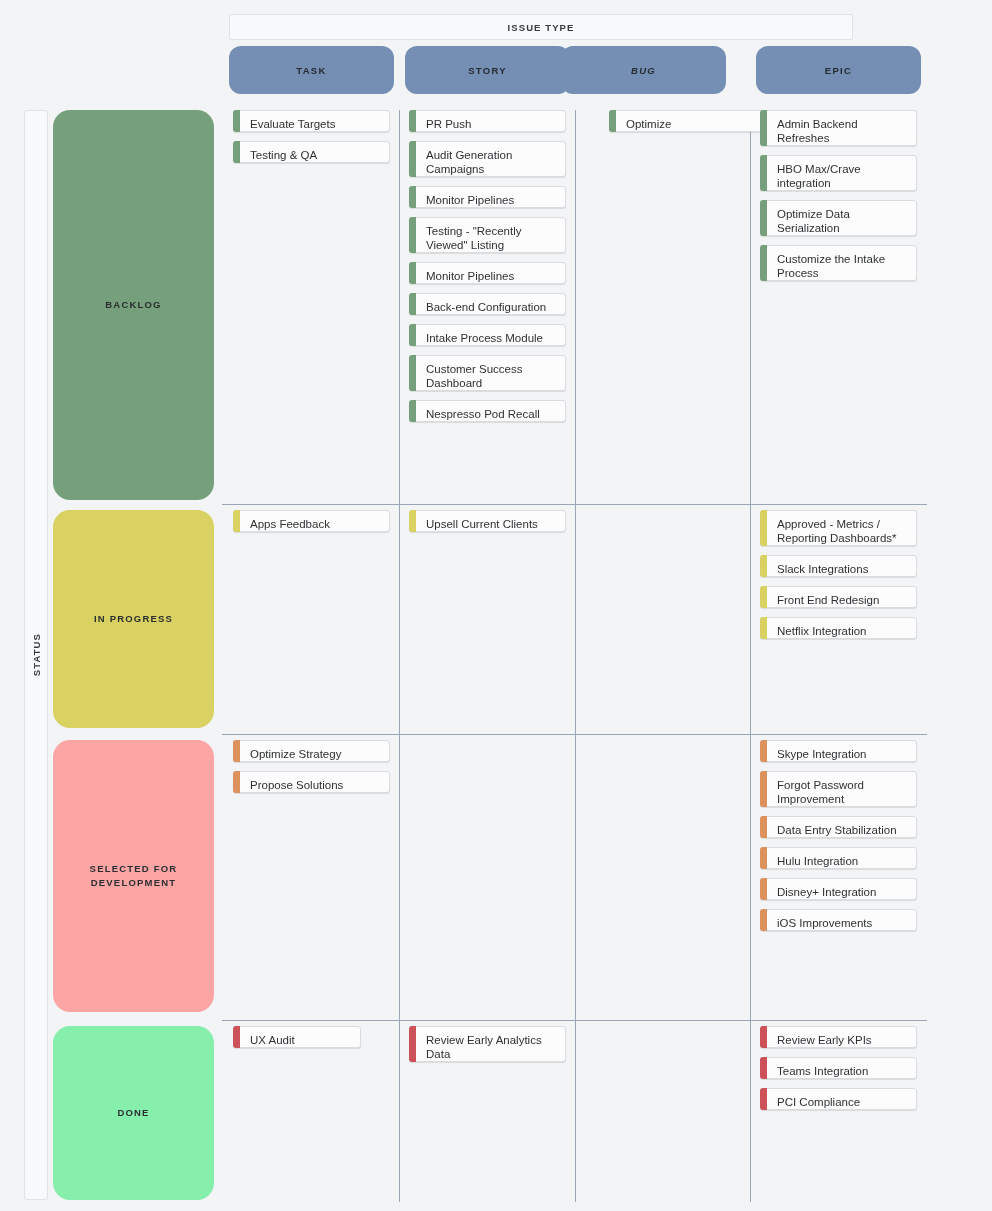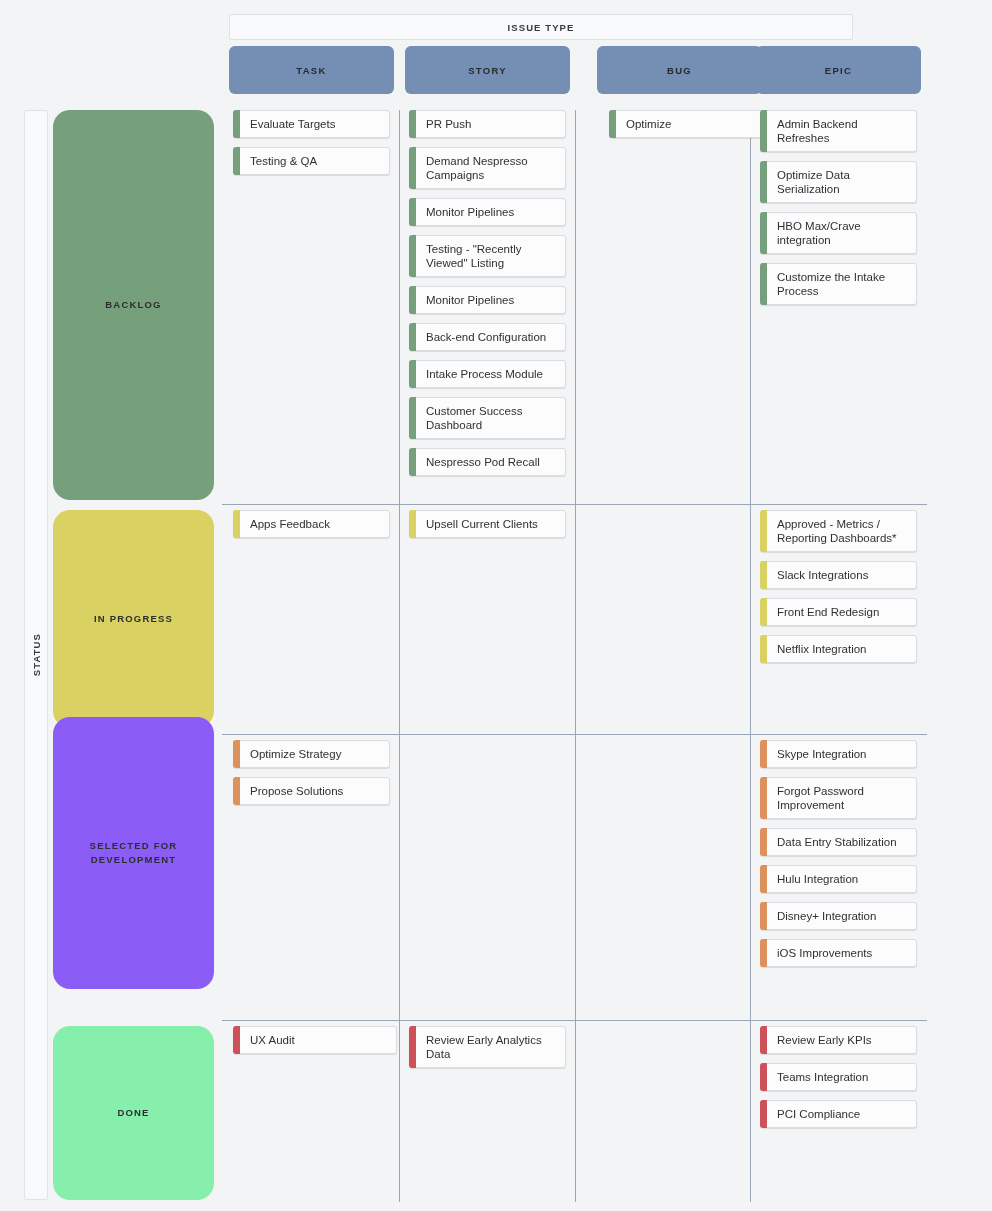--- a/index.html
+++ b/index.html
@@ -45,21 +45,21 @@
     left: 229px;
     top: 46px;
     width: 692px;
     height: 48px;
   }
   .col-header {
     position: absolute;
     top: 0;
     height: 48px;
     background: #748fb3;
-    border-radius: 6px;
+    border-radius: 12px;
     display: flex;
     align-items: center;
     justify-content: center;
   }
   .col-header-label {
     font-size: 9.5px;
     font-weight: bold;
     letter-spacing: 1.3px;
     color: #262a2e;
   }
@@ -125,21 +125,21 @@
   
   .cell {
     position: absolute;
   }
   .card {
     position: relative;
     background: #fcfcfc;
     border: 1px solid #d9dde1;
     border-radius: 3px;
     box-shadow: 0 1px 1px rgba(0,0,0,0.10);
-    padding: 6px 8px 6px 16px;
+    padding: 6px 8px 0 16px;
     margin-bottom: 9px;
     min-height: 22px;
     display: flex;
     align-items: center;
   }
   .card::before {
     content: "";
     position: absolute;
     left: -1px;
     top: -1px;
@@ -167,40 +167,40 @@
     <span class="axis-top-label">ISSUE TYPE</span>
   </div>
 
   <div class="col-headers" id="col-headers">
       <div class="col-header" style="left: 0px; width: 165px;">
         <span class="col-header-label">TASK</span>
       </div>
       <div class="col-header" style="left: 176px; width: 165px;">
         <span class="col-header-label">STORY</span>
       </div>
-      <div class="col-header" style="left: 368px; width: 165px;">
+      <div class="col-header" style="left: 332px; width: 165px; font-style: italic;">
         <span class="col-header-label">BUG</span>
       </div>
       <div class="col-header" style="left: 527px; width: 165px; justify-content: center;">
         <span class="col-header-label">EPIC</span>
       </div>
     </div>
 
   <div class="axis-left">
     <span class="axis-left-label">STATUS</span>
   </div>
 
   <div id="row-bands">
       <div class="row-band" style="top: 110px; height: 390px; background: rgb(118, 160, 124);">
         <span class="row-band-label">BACKLOG</span>
       </div>
       <div class="row-band" style="top: 510px; height: 218px; background: rgb(217, 209, 98);">
         <span class="row-band-label">IN PROGRESS</span>
       </div>
-      <div class="row-band" style="top: 717px; height: 272px; background: #8b5cf6;">
+      <div class="row-band" style="top: 740px; height: 272px; background: #fca5a5;">
         <span class="row-band-label">SELECTED FOR
 DEVELOPMENT</span>
       </div>
       <div class="row-band" style="top: 1026px; height: 174px; background: #86efac;">
         <span class="row-band-label">DONE</span>
       </div>
     </div>
   <div id="grid-lines">
       <div class="vline" style="left: 399px; top: 110px; height: 1092px;"></div>
       <div class="vline" style="left: 575px; top: 110px; height: 1092px;"></div>
@@ -216,21 +216,21 @@
         </div>
         <div class="card">
           <span class="card-title">Testing &amp; QA</span>
         </div>
       </div>
       <div class="cell band-backlog" style="left: 409px; top: 110px; width: 157px;">
         <div class="card">
           <span class="card-title">PR Push</span>
         </div>
         <div class="card">
-          <span class="card-title">Demand Nespresso Campaigns</span>
+          <span class="card-title">Audit Generation Campaigns</span>
         </div>
         <div class="card">
           <span class="card-title">Monitor Pipelines</span>
         </div>
         <div class="card">
           <span class="card-title">Testing - "Recently Viewed" Listing</span>
         </div>
         <div class="card">
           <span class="card-title">Monitor Pipelines</span>
         </div>
@@ -250,24 +250,24 @@
       <div class="cell band-backlog" style="left: 585px; top: 110px; width: 157px; margin-left: 24px;">
         <div class="card">
           <span class="card-title">Optimize</span>
         </div>
       </div>
       <div class="cell band-backlog" style="left: 760px; top: 110px; width: 157px;">
         <div class="card">
           <span class="card-title">Admin Backend Refreshes</span>
         </div>
         <div class="card">
+          <span class="card-title">HBO Max/Crave integration</span>
+        </div>
+        <div class="card">
           <span class="card-title">Optimize Data Serialization</span>
-        </div>
-        <div class="card">
-          <span class="card-title">HBO Max/Crave integration</span>
         </div>
         <div class="card">
           <span class="card-title">Customize the Intake Process</span>
         </div>
       </div>
       <div class="cell band-progress" style="left: 233px; top: 510px; width: 157px;">
         <div class="card">
           <span class="card-title">Apps Feedback</span>
         </div>
       </div>
@@ -314,21 +314,21 @@
         <div class="card">
           <span class="card-title">Hulu Integration</span>
         </div>
         <div class="card">
           <span class="card-title">Disney+ Integration</span>
         </div>
         <div class="card">
           <span class="card-title">iOS Improvements</span>
         </div>
       </div>
-      <div class="cell band-done" style="left: 233px; top: 1026px; width: 164px; text-align: right;">
+      <div class="cell band-done" style="left: 233px; top: 1026px; width: 128px; text-align: right;">
         <div class="card">
           <span class="card-title">UX Audit</span>
         </div>
       </div>
       <div class="cell band-done" style="left: 409px; top: 1026px; width: 157px;">
         <div class="card">
           <span class="card-title">Review Early Analytics Data</span>
         </div>
       </div>
       <div class="cell band-done" style="left: 585px; top: 1026px; width: 157px;"></div>

